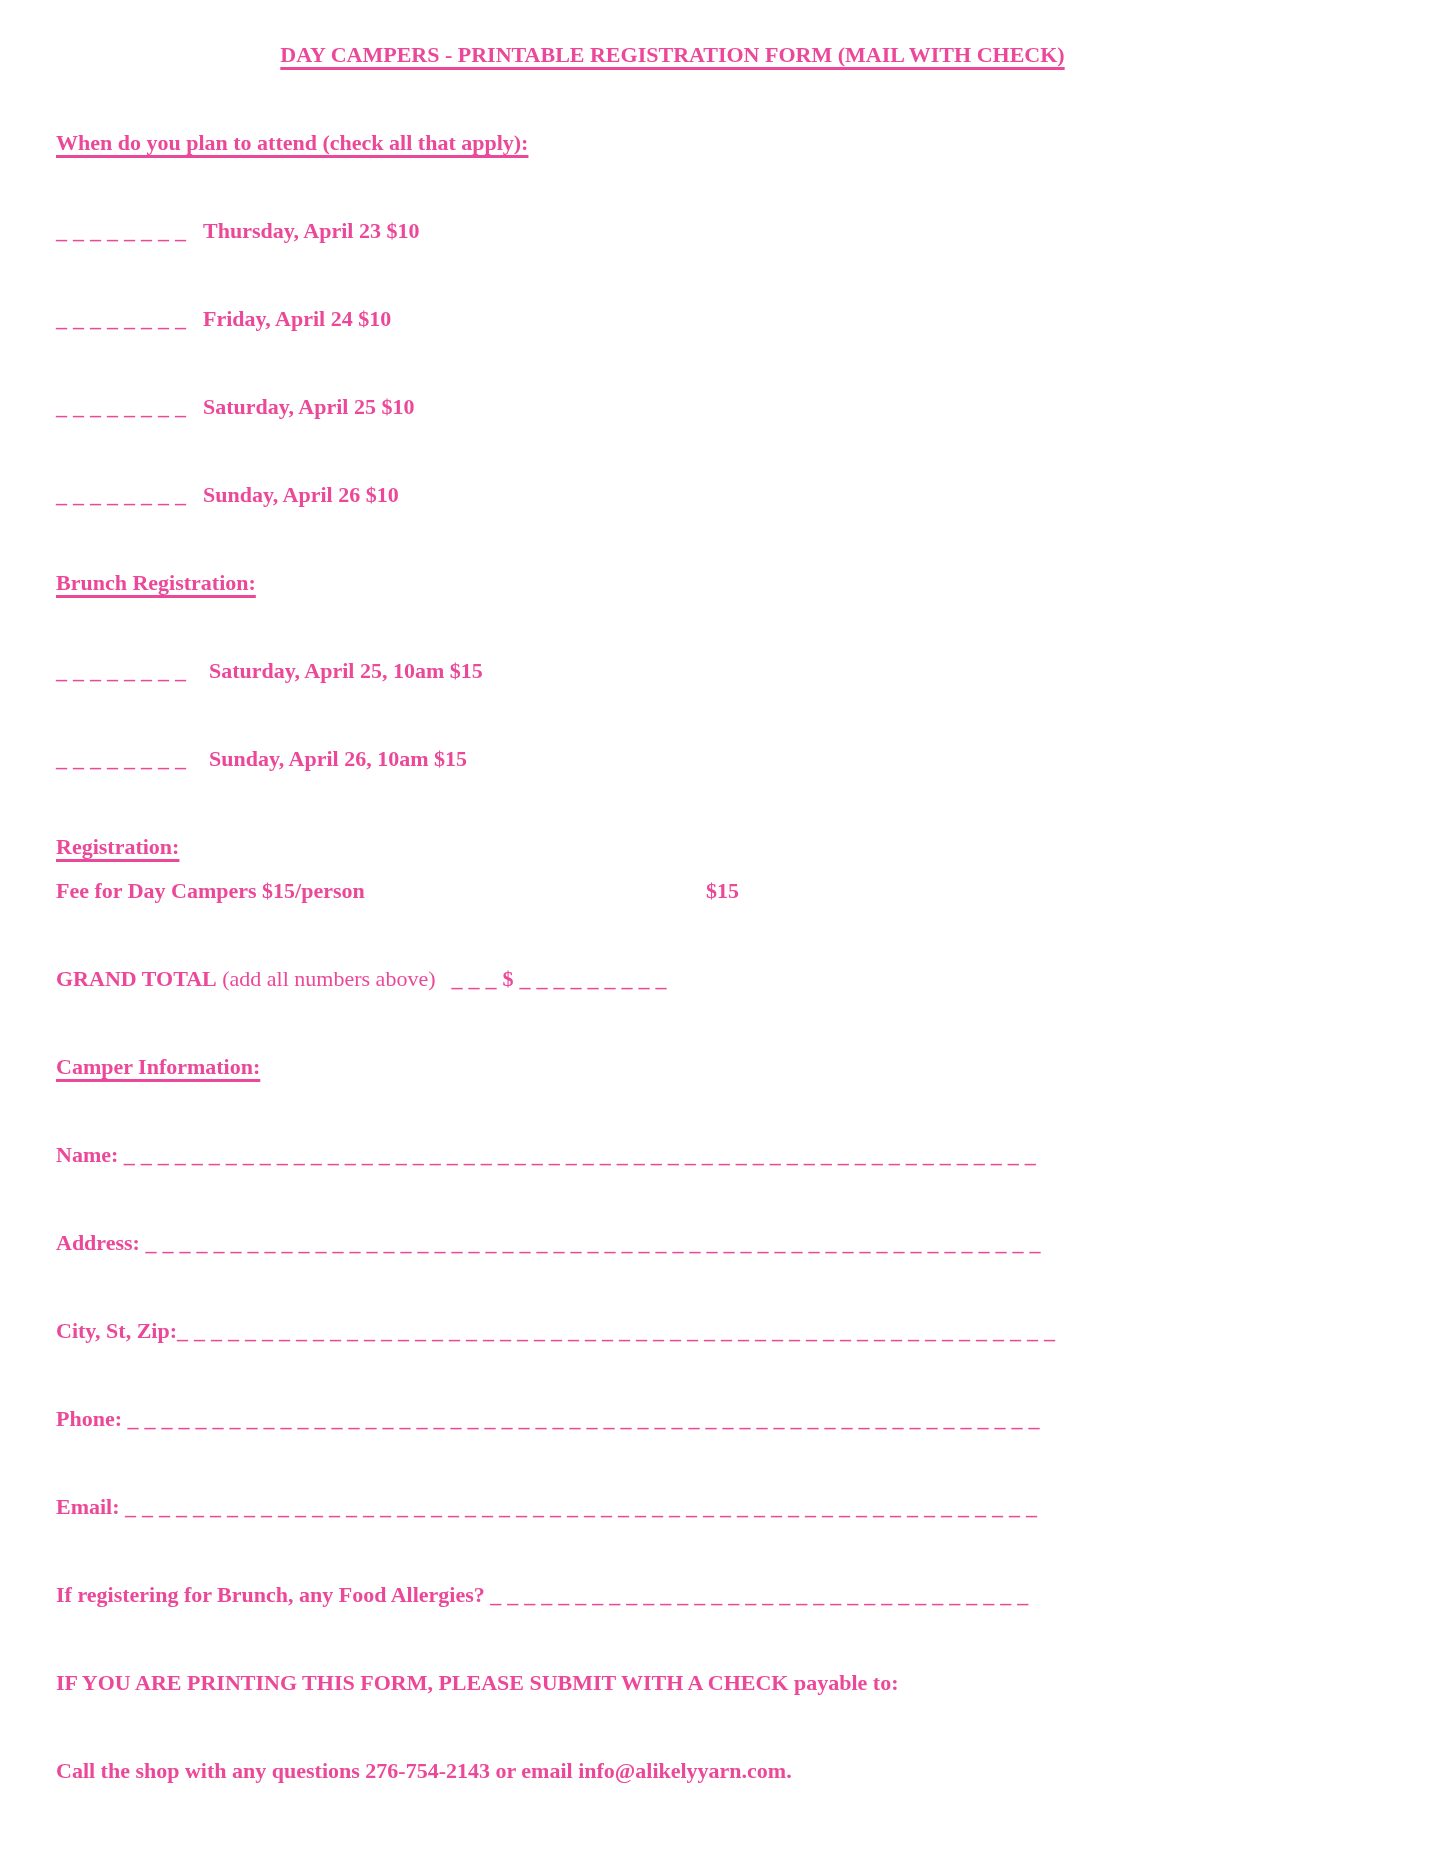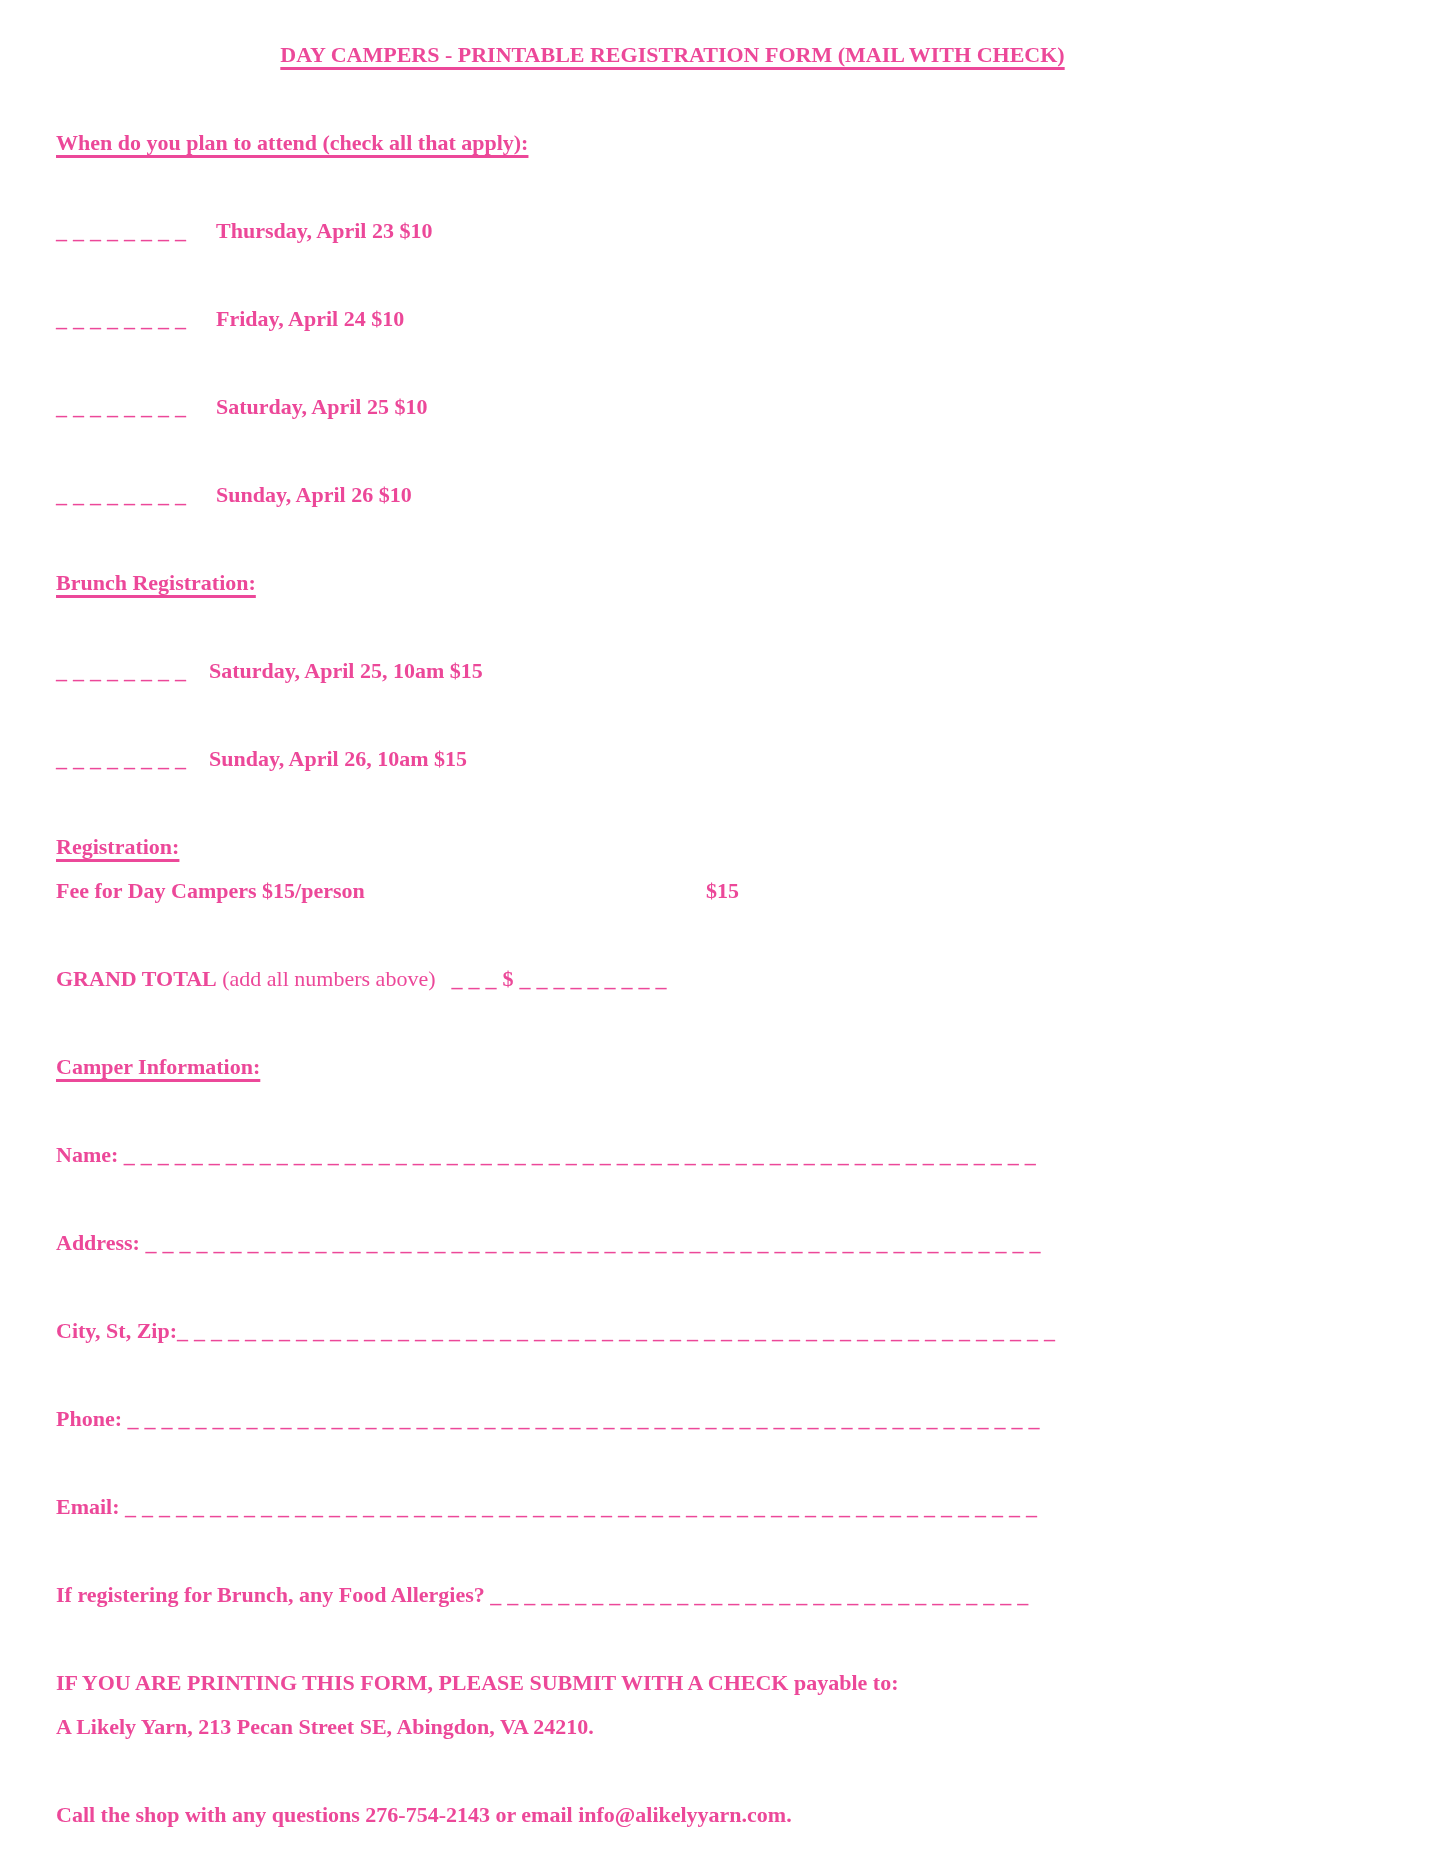--- a/index.html
+++ b/index.html
@@ -35,21 +35,21 @@
   .heading {
     text-decoration: underline;
     text-decoration-thickness: 3px;
     text-underline-offset: 5px;
   }
   .blank {
     letter-spacing: 6px;
     white-space: nowrap;
   }
   .option { white-space: nowrap; }
-  .option-label.day { margin-left: 24px; }
+  .option-label.day { margin-left: 11px; }
   .option-label.brunch { margin-left: 17px; }
 
   .fee-line { position: relative; }
   .fee-amount { position: absolute; left: 650px; top: 0; }
 
   .gt-note { font-weight: 400; }
   .gt-blank { margin-left: 16px; }
 
   .field { white-space: nowrap; }
 </style>
@@ -92,18 +92,17 @@
   <p class="para field"><span>City, St, Zip:</span><span class="blank">____________________________________________________</span></p>
 
   <p class="para field"><span>Phone: </span><span class="blank">______________________________________________________</span></p>
 
   <p class="para field"><span>Email: </span><span class="blank">______________________________________________________</span></p>
 
   <p class="para field"><span>If registering for Brunch, any Food Allergies? </span><span class="blank">________________________________</span></p>
 
   <div class="para">
     <div class="line">IF YOU ARE PRINTING THIS FORM, PLEASE SUBMIT WITH A CHECK payable to:</div>
-    <div class="line">A Likely Yarn, 213 Pecan Street SE, Abingdon, VA 24210.</div>
   </div>
 
   <p class="para">Call the shop with any questions 276-754-2143 or email info@alikelyyarn.com.</p>
 
 </div>
 
 </body></html>

